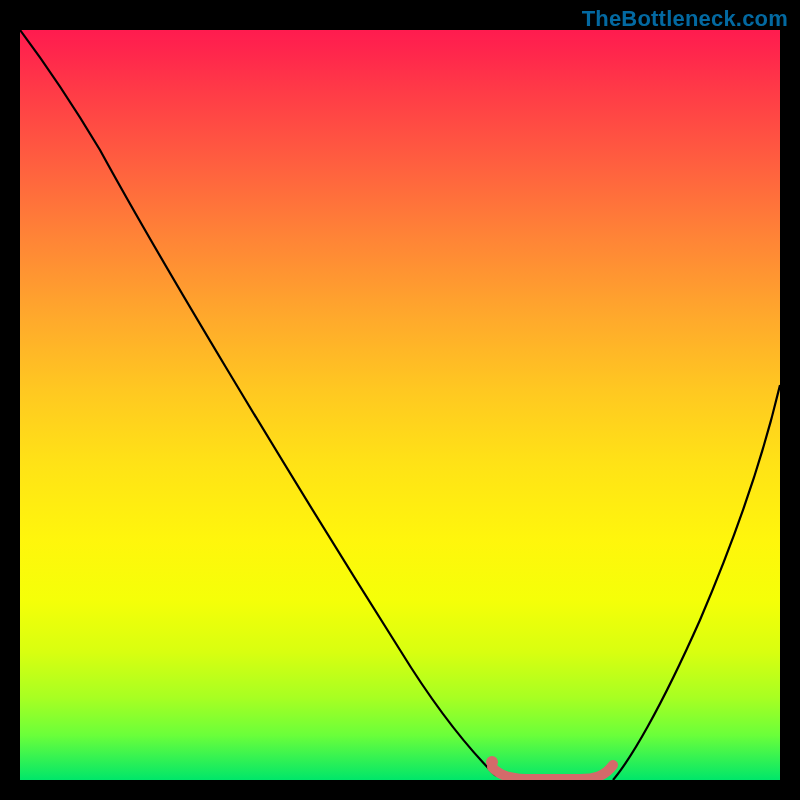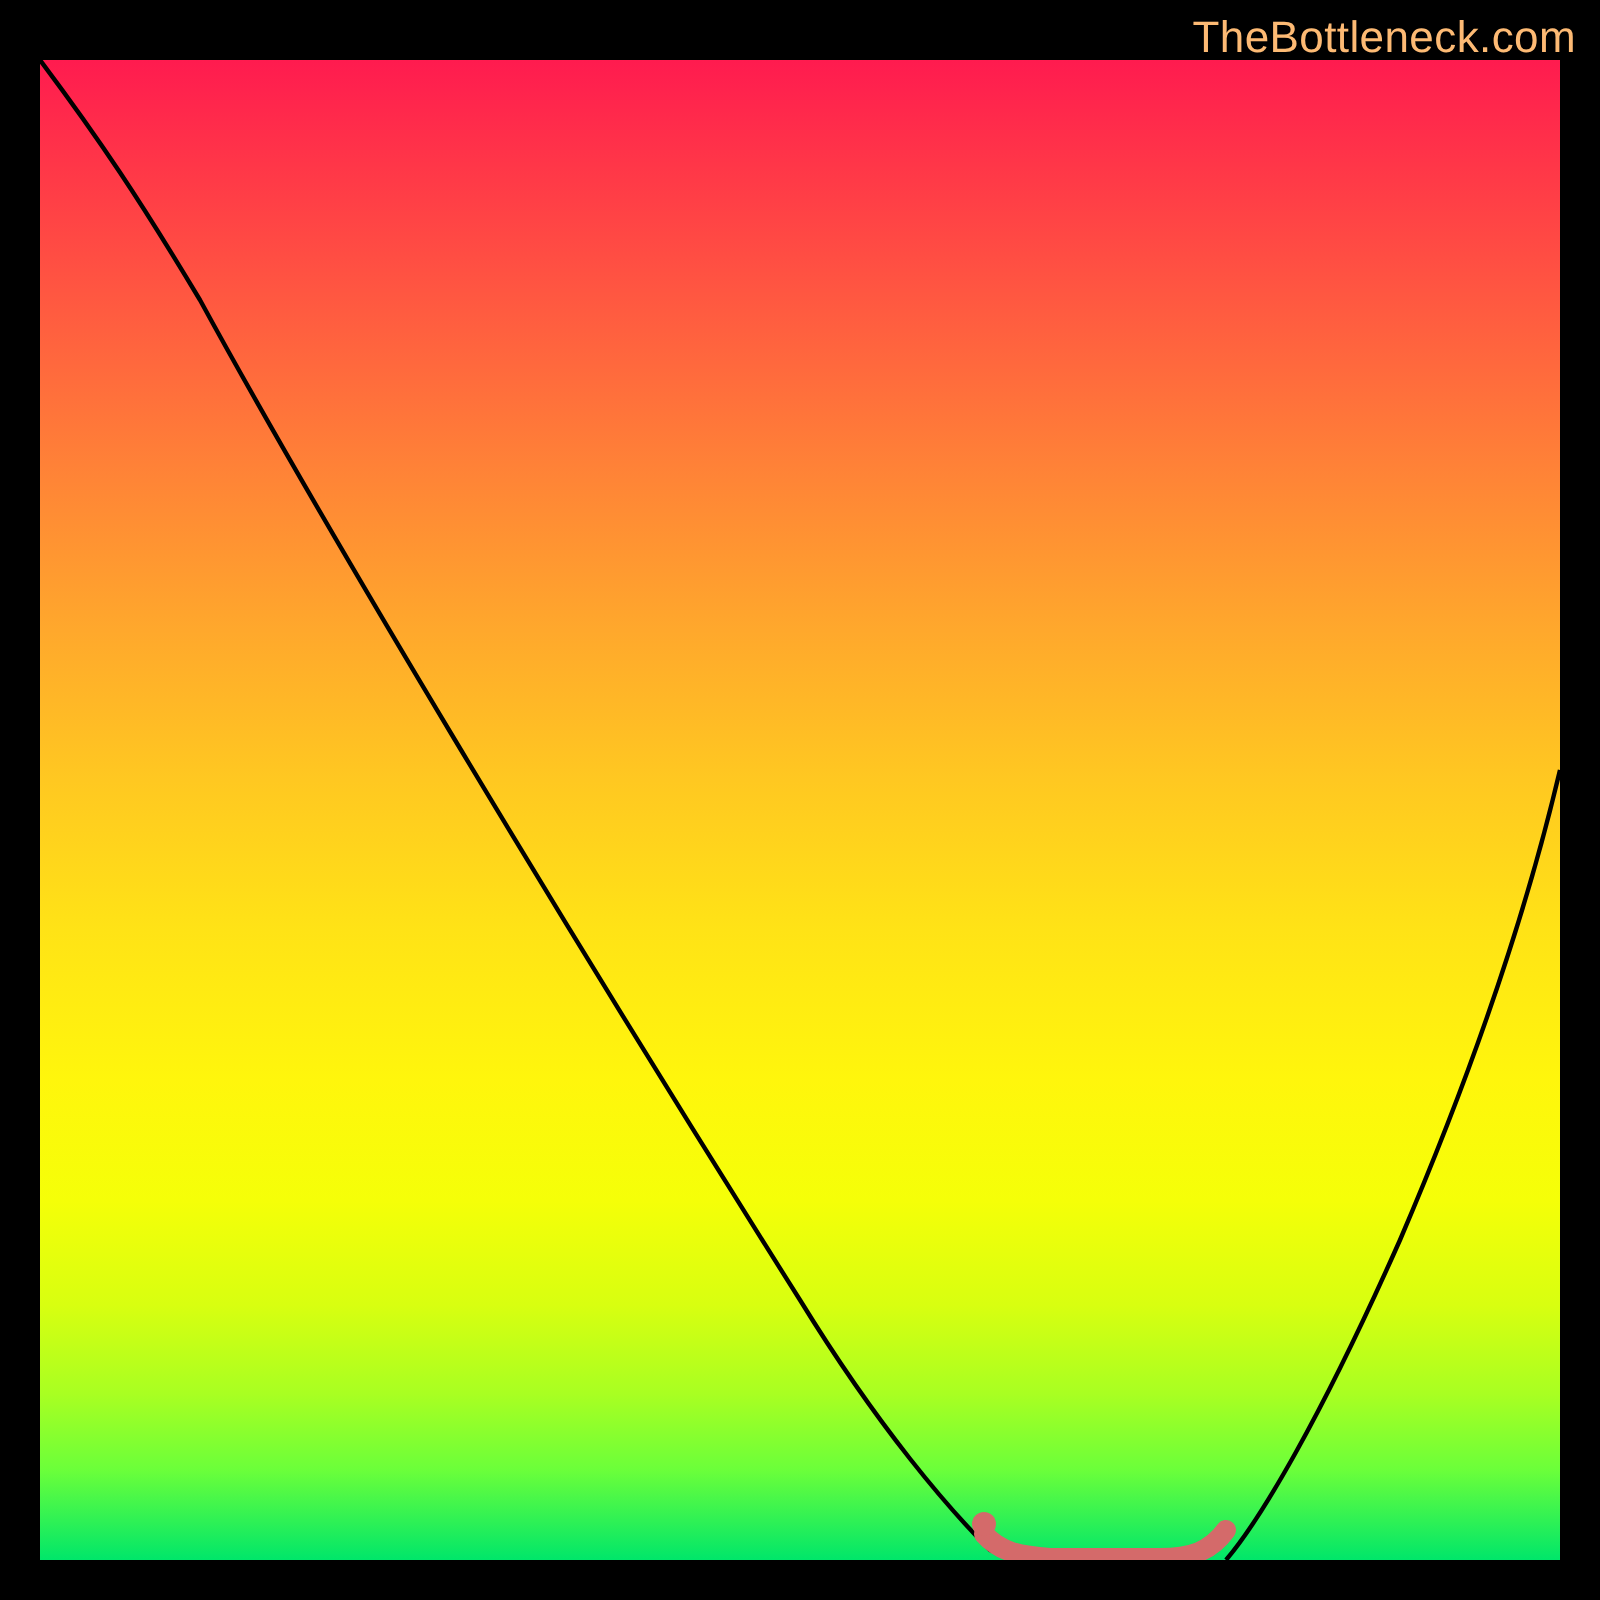--- a/index.html
+++ b/index.html
@@ -8,23 +8,23 @@
     height: 800px;
     background: #000;
     position: relative;
     font-family: Arial, sans-serif;
     overflow: hidden;
   }
   .watermark {
     position: absolute;
     top: 6px;
     right: 12px;
-    color: #fdba74;
+    color: #0369a1;
     font-size: 22px;
-    font-weight: 400;
+    font-weight: 700;
     z-index: 10;
     letter-spacing: 0.2px;
   }
   .plot-area {
     position: absolute;
     left: 20px;
     top: 30px;
     width: 760px;
     height: 750px;
   }

